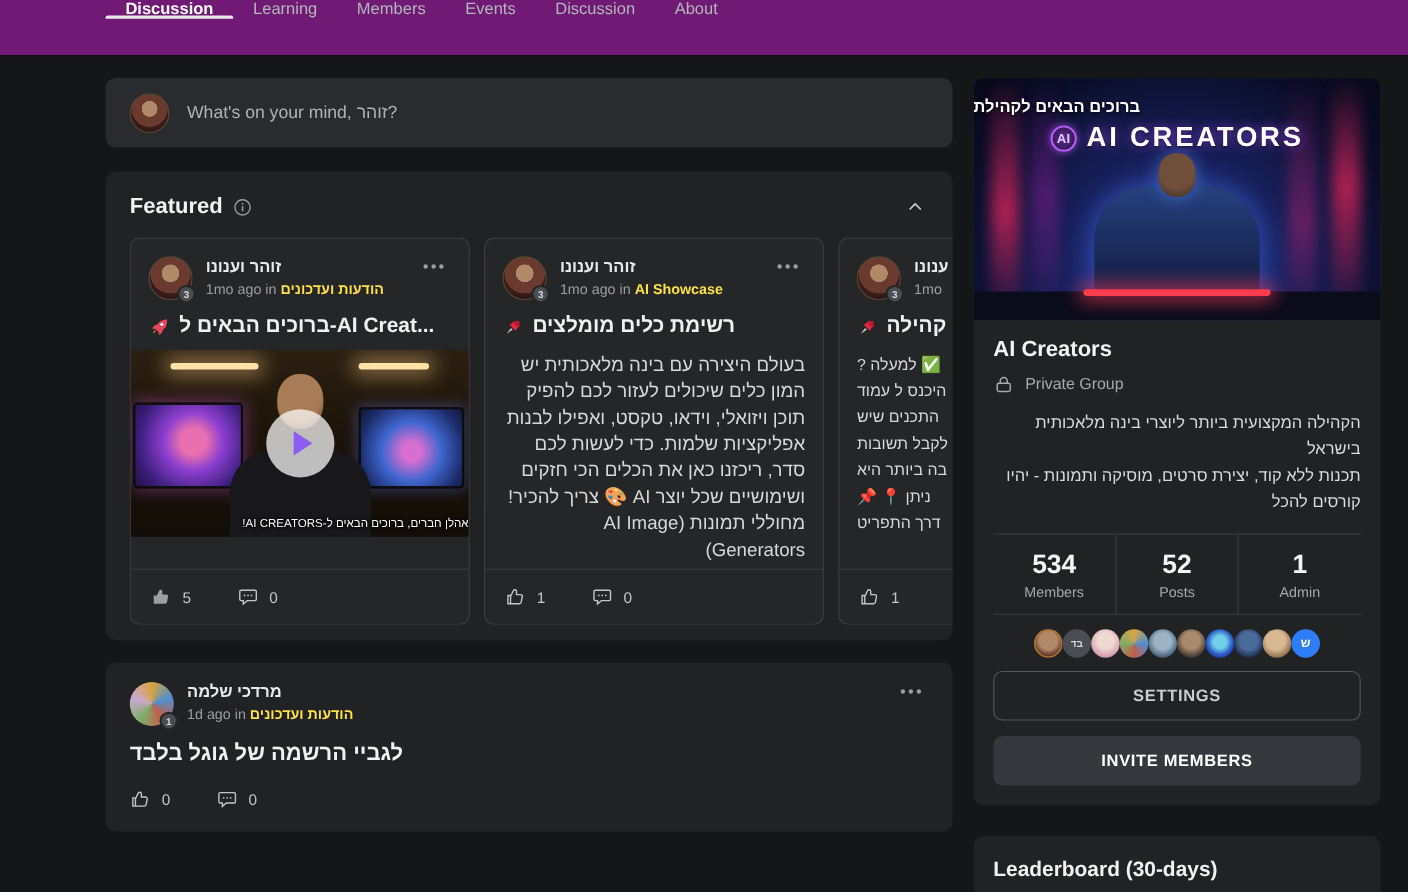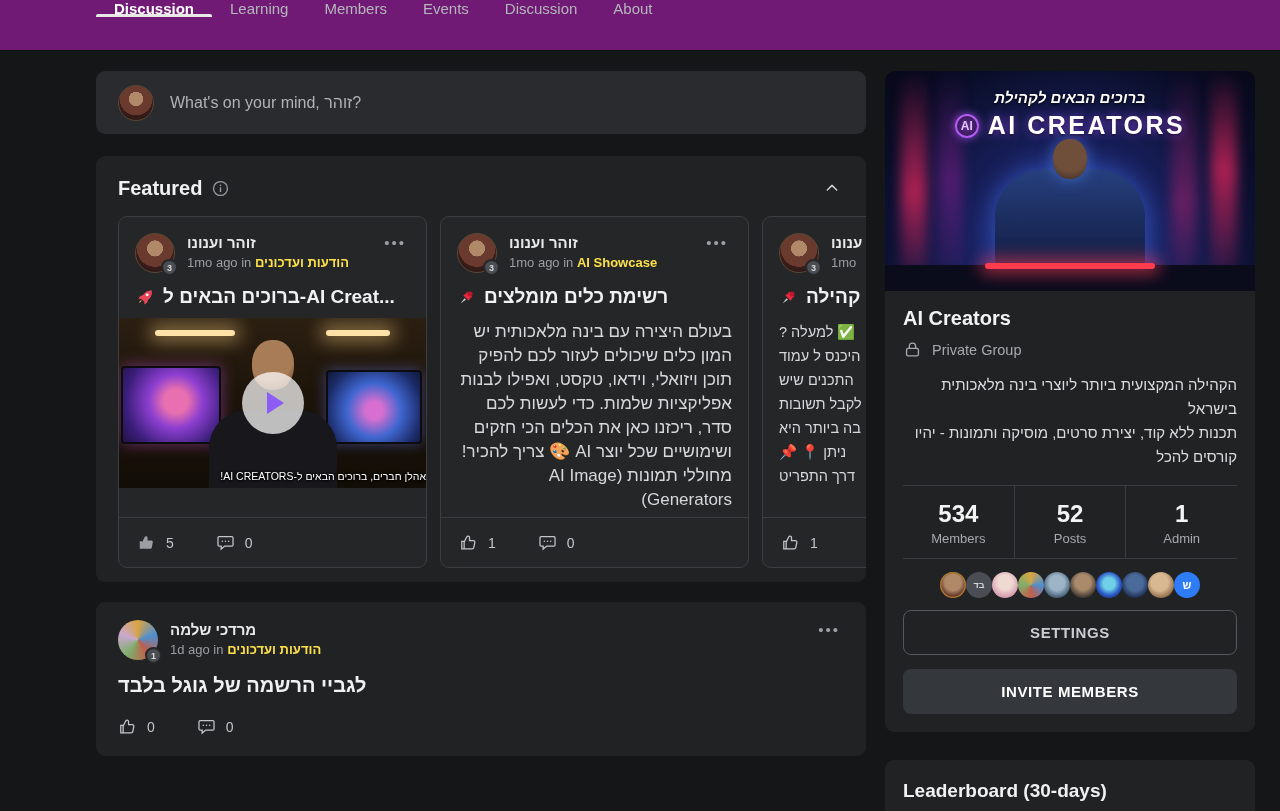--- a/index.html
+++ b/index.html
@@ -104,22 +104,22 @@
   .b-torso { position:absolute; left:50%; transform:translateX(-50%); bottom:26px;
     width:150px; height:96px; border-radius:50px 50px 0 0;
     background:linear-gradient(180deg,#26407e,#131d44); box-shadow:0 0 26px rgba(70,120,255,.55); }
   .b-head { position:absolute; left:50%; transform:translateX(-50%); bottom:112px;
     width:34px; height:40px; border-radius:46%;
     background:radial-gradient(circle at 50% 40%, #6f4f3a 0 55%, #3a2a22 100%);
     box-shadow:0 0 16px rgba(90,140,255,.6); }
   .b-desk { position:absolute; left:0; right:0; bottom:0; height:26px; background:#0a0c1c; }
   .b-kb { position:absolute; left:50%; transform:translateX(-50%); bottom:22px; width:170px;
     height:6px; border-radius:3px; background:#ff3b4e; box-shadow:0 0 16px 5px rgba(255,60,90,.6); }
-  .banner-welcome { position:absolute; top:18px; left:0; right:0; text-align:center;
-    font-size:15px; font-weight:700; color:#fff; text-shadow:0 1px 3px #000;font-style:italic; }
+  .banner-welcome { position:absolute; top:18px; left:0; right:0; text-align:left;
+    font-size:15px; font-weight:700; color:#fff; text-shadow:0 1px 3px #000; }
   .banner-brand { position:absolute; top:40px; left:0; right:0; display:flex;
     justify-content:center; align-items:center; gap:9px; }
   .brand-text { font-size:25px; font-weight:800; letter-spacing:2.5px; color:#fff;
     text-shadow:0 0 10px rgba(160,80,255,.8),0 1px 3px #000; }
   .brain-icon { width:24px; height:24px; border-radius:50%; border:2.5px solid #b45cf2;
     background:radial-gradient(circle,#5d2d8f,#2a1246); box-shadow:0 0 8px rgba(180,90,255,.8);
     display:flex; align-items:center; justify-content:center; color:#e6c6ff; font-size:12px; font-weight:700; }
   .group-body { padding:16px 18px 18px 18px; }
   .group-name { font-size:20px; font-weight:700; color:#f2f2f2; }
   .privacy-row { display:flex; align-items:center; gap:10px; margin-top:10px; color:#a6a9ad; font-size:14.5px; }

